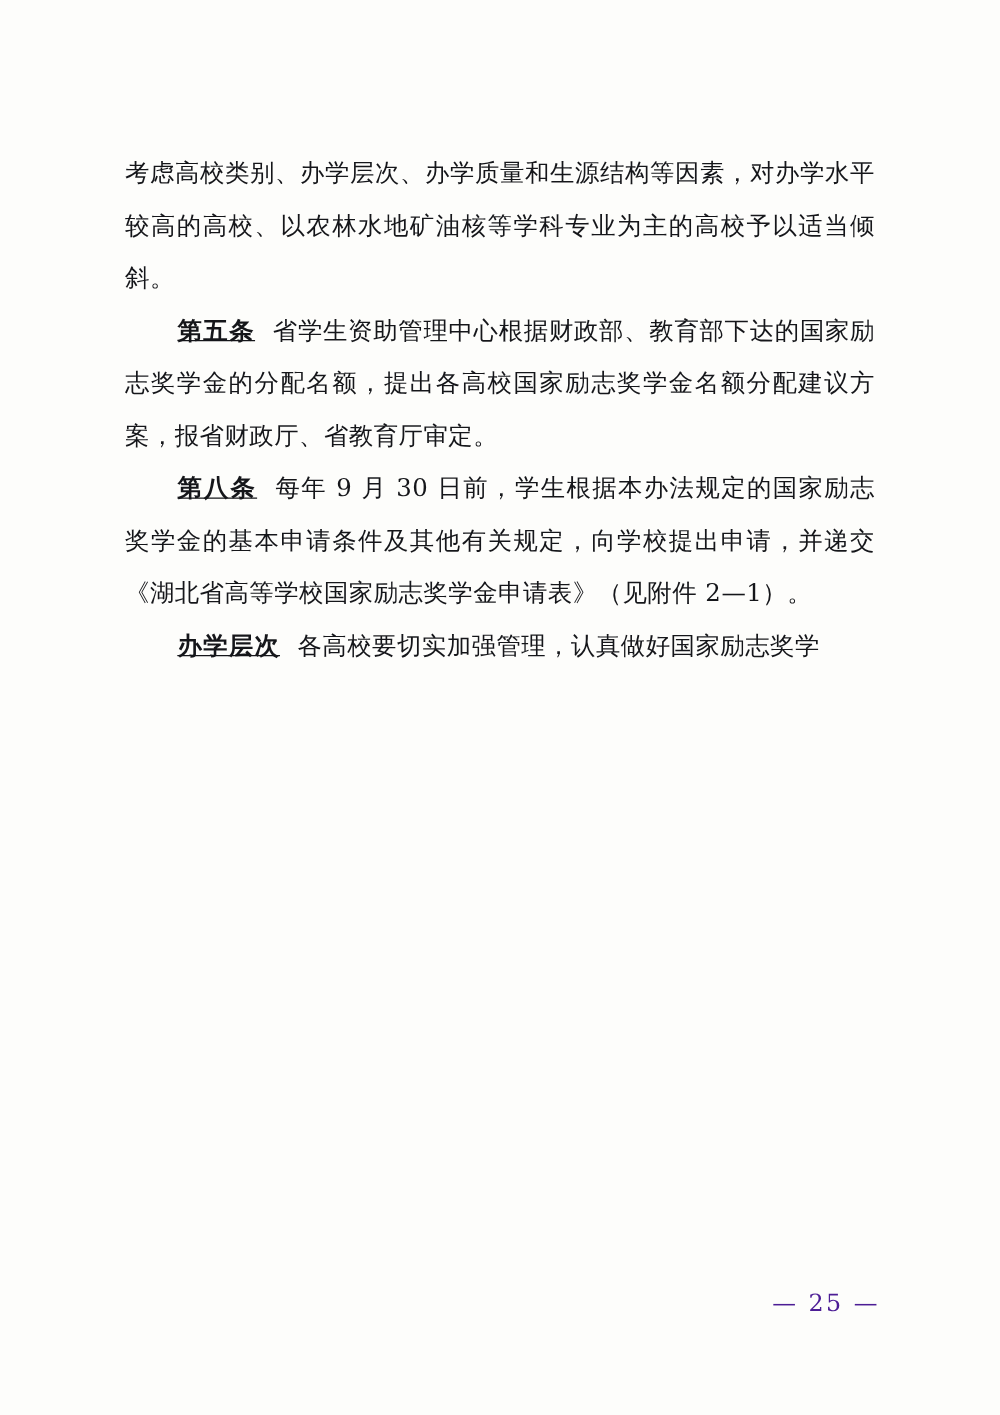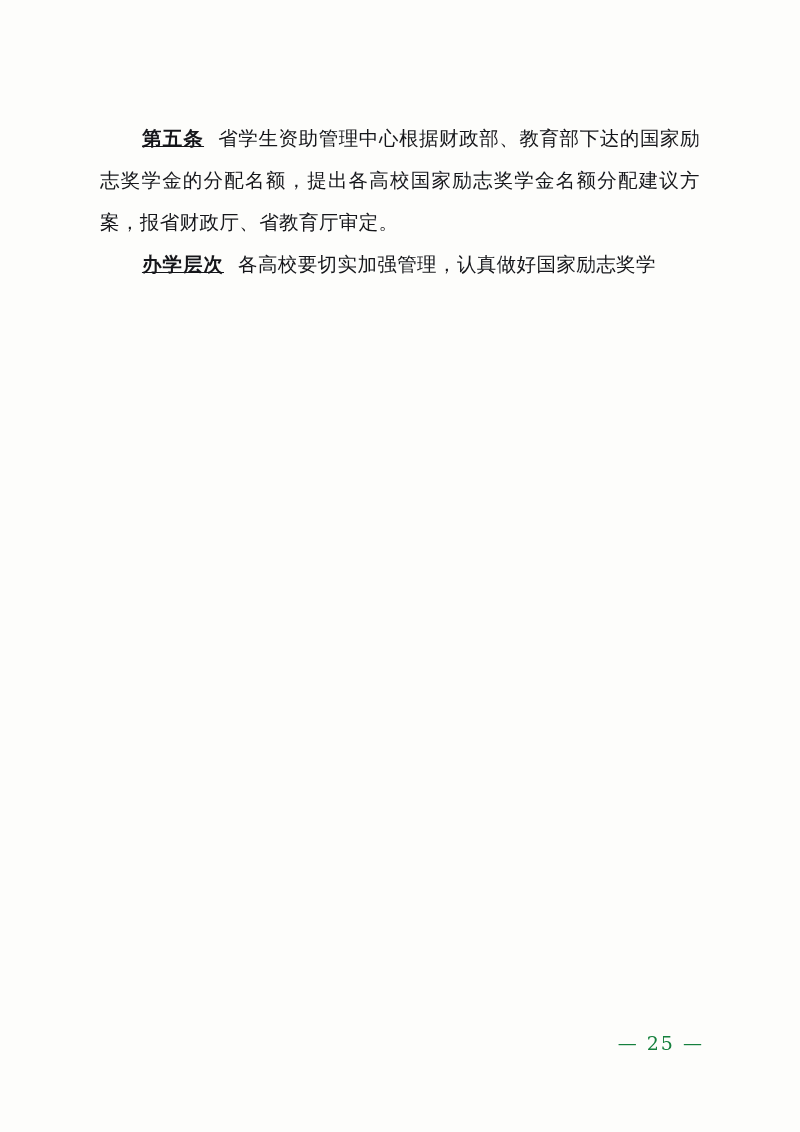--- a/index.html
+++ b/index.html
@@ -48,38 +48,44 @@
     display: inline-block;
     width: 14px;
   }
   .page-number {
     position: absolute;
     left: 0;
     right: 96px;
     bottom: 78px;
     text-align: right;
     font-size: 19px;
-    color: #15803d;
+    color: #4c1d95;
     letter-spacing: 2px;
     font-family: "DejaVu Serif", "Liberation Serif", serif;
   }
 </style>
 </head>
 <body>
 
 <div class="page">
   <div class="page-inner">
 
+    <p class="para">
+      <span>考虑高校类别、办学层次、办学质量和生源结构等因素，对办学水平较高的高校、以农林水地矿油核等学科专业为主的高校予以适当倾斜。</span>
+    </p>
 
     <p class="para indent">
       <span class="art">第五条</span><span class="gap"></span><span>省学生资助管理中心根据财政部、教育部下达的国家励志奖学金的分配名额，提出各高校国家励志奖学金名额分配建议方案，报省财政厅、省教育厅审定。</span>
     </p>
 
 
 
+    <p class="para indent">
+      <span class="art">第八条</span><span class="gap"></span><span>每年 9 月 30 日前，学生根据本办法规定的国家励志奖学金的基本申请条件及其他有关规定，向学校提出申请，并递交《湖北省高等学校国家励志奖学金申请表》（见附件 2—1）。</span>
+    </p>
 
 
 
     <p class="para indent">
       <span class="art">办学层次</span><span class="gap"></span><span>各高校要切实加强管理，认真做好国家励志奖学</span>
     </p>
 
   </div>
 
   <div class="page-number">— 25 —</div>

